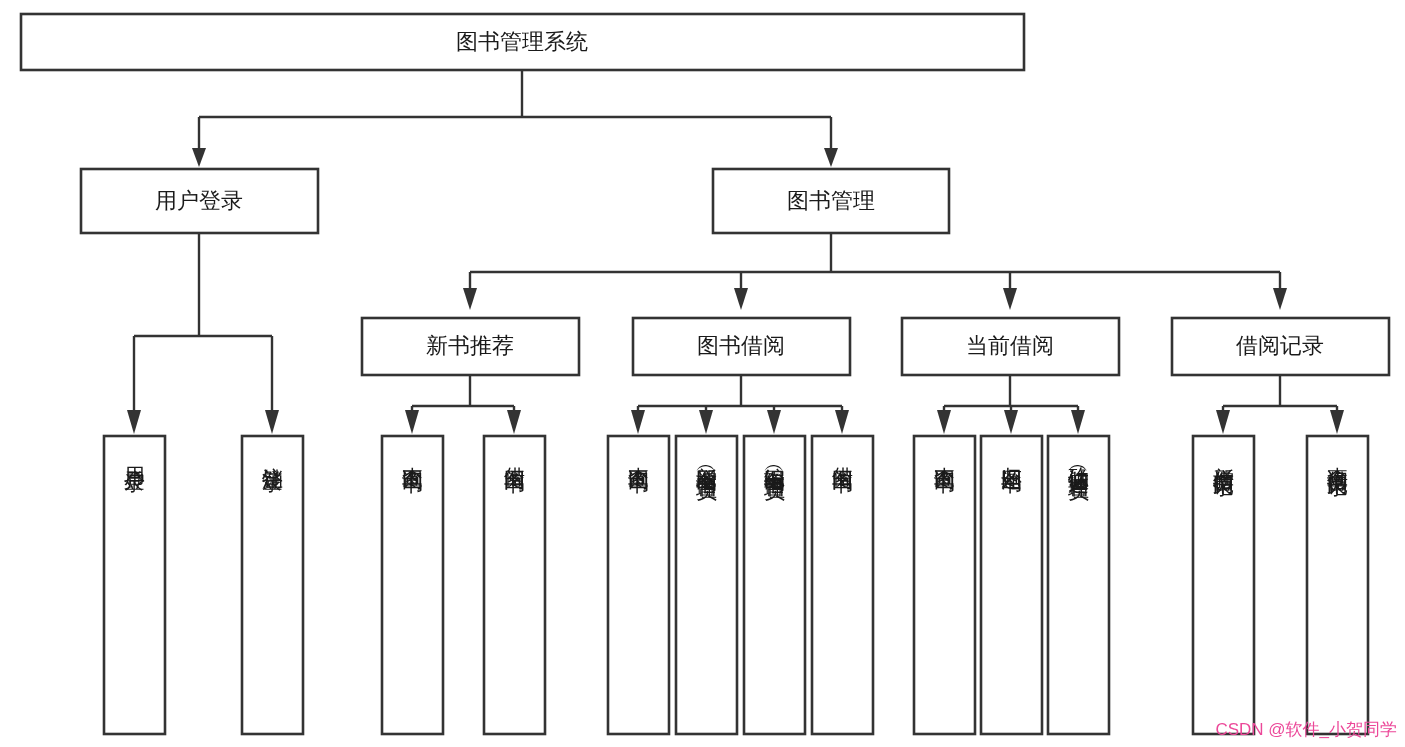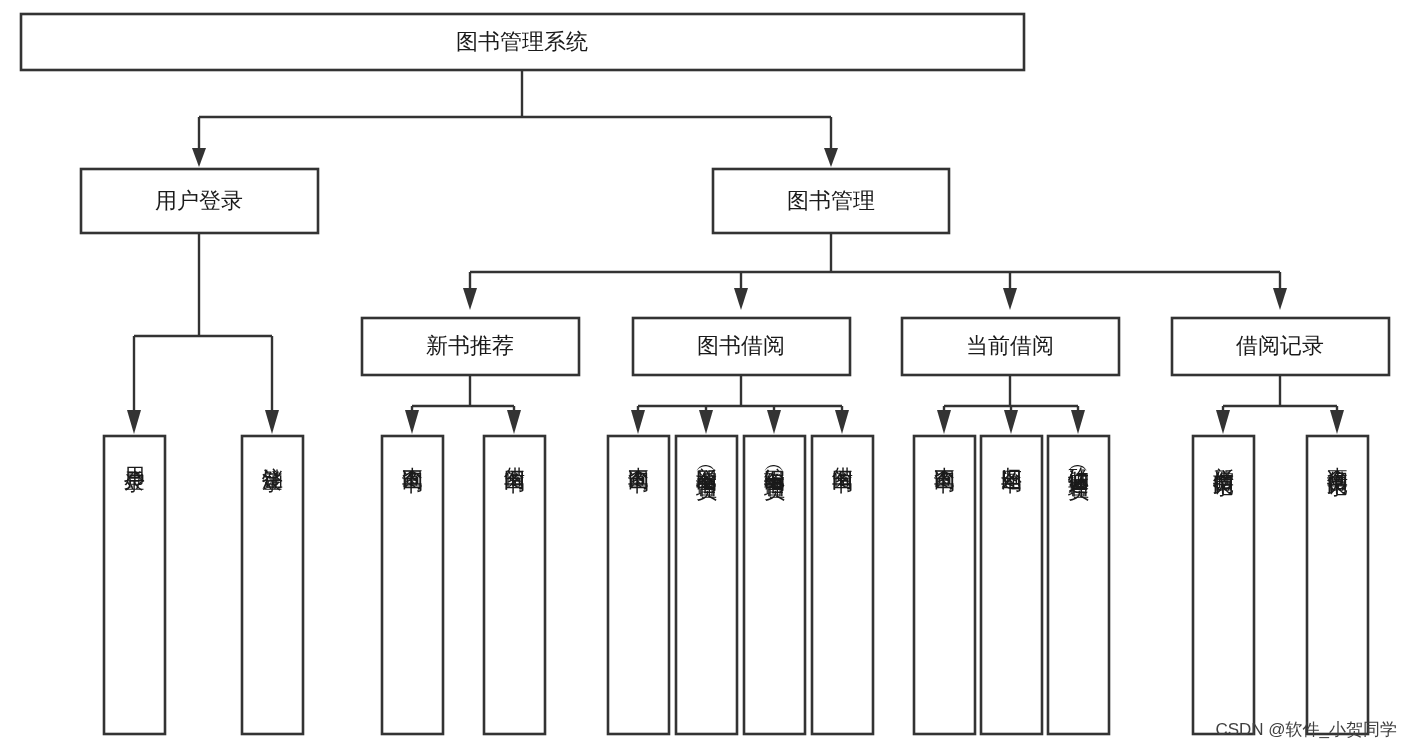--- a/index.html
+++ b/index.html
@@ -57,21 +57,21 @@
   .arrow-head {
     fill: #333333;
     stroke: none;
   }
   .watermark {
     position: absolute;
     right: 8px;
     bottom: 6px;
     font-family: "Liberation Sans", "DejaVu Sans", sans-serif;
     font-size: 17px;
-    color: #404040;
+    color: #ec4899;
     white-space: nowrap;
     pointer-events: none;
     text-align: center;
   }
 </style>
 </head>
 <body>
 
 <svg id="diagram" viewBox="0 0 1405 747" xmlns="http://www.w3.org/2000/svg">
 

